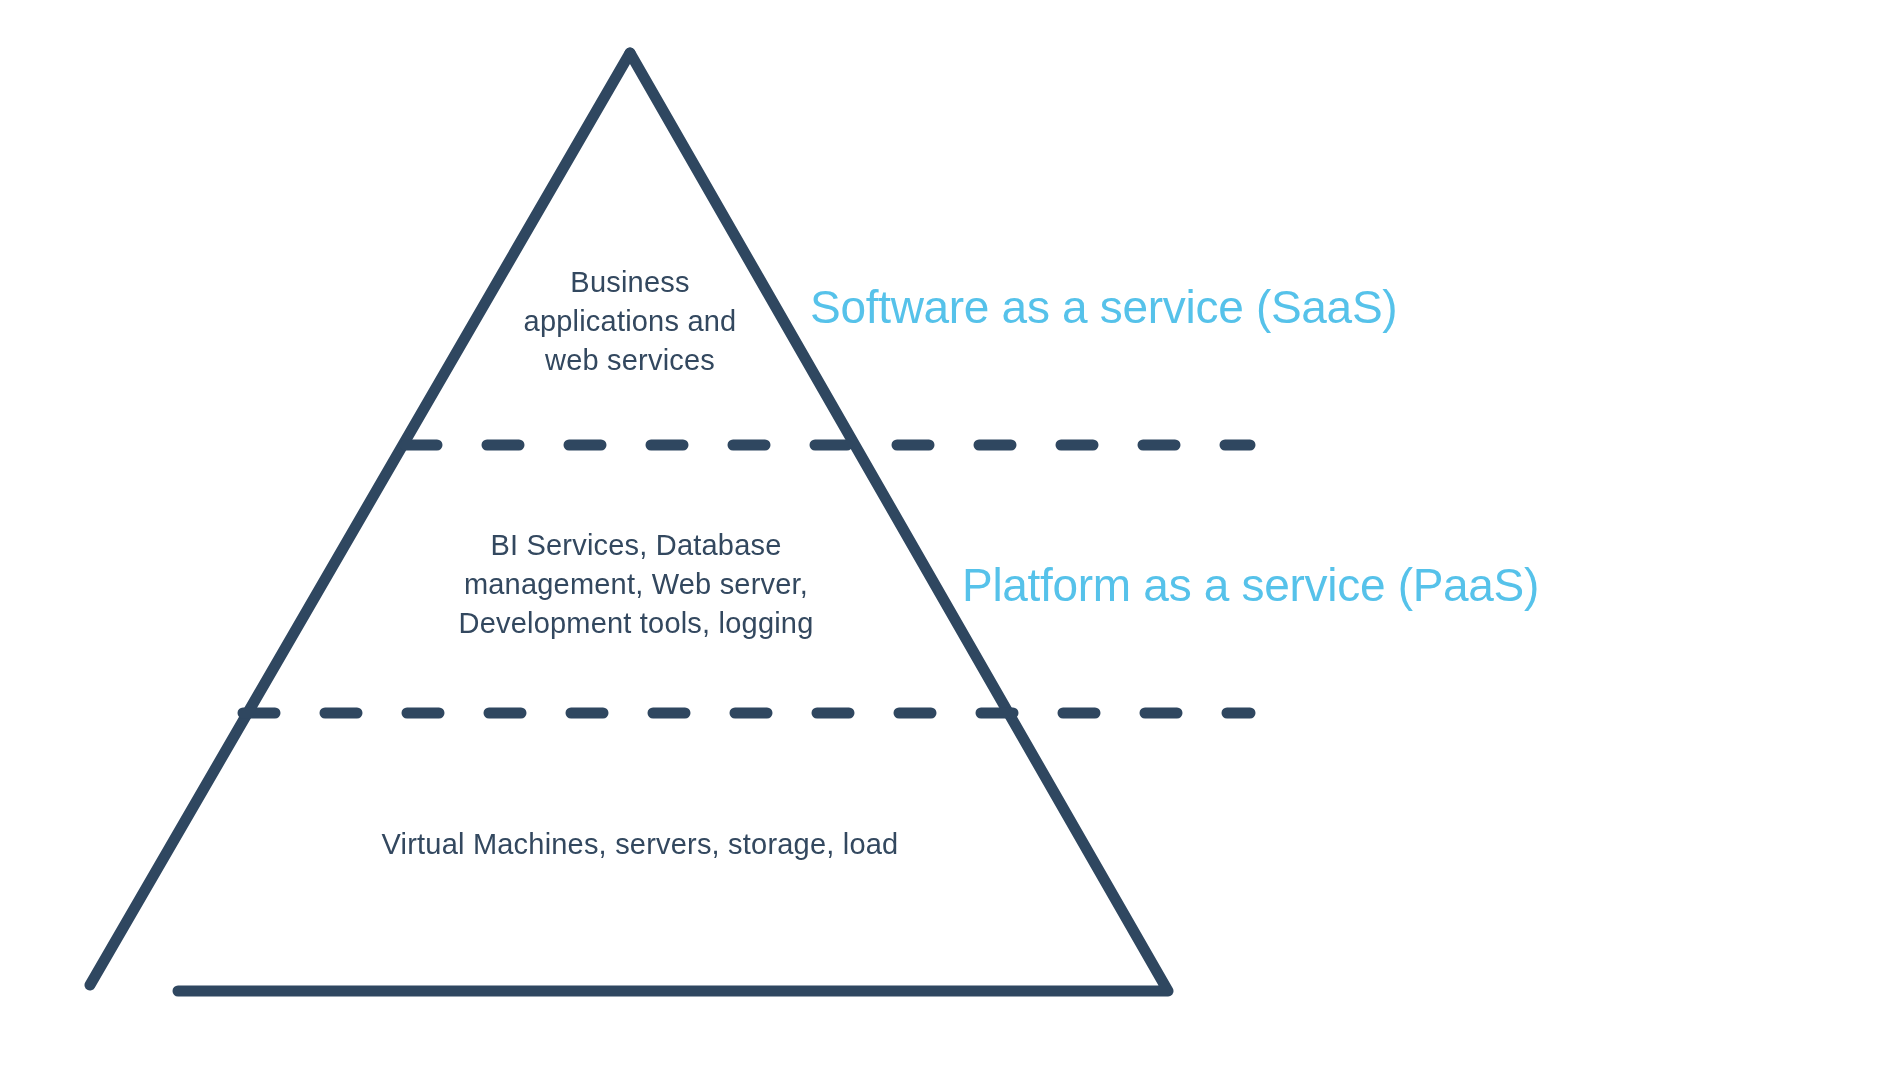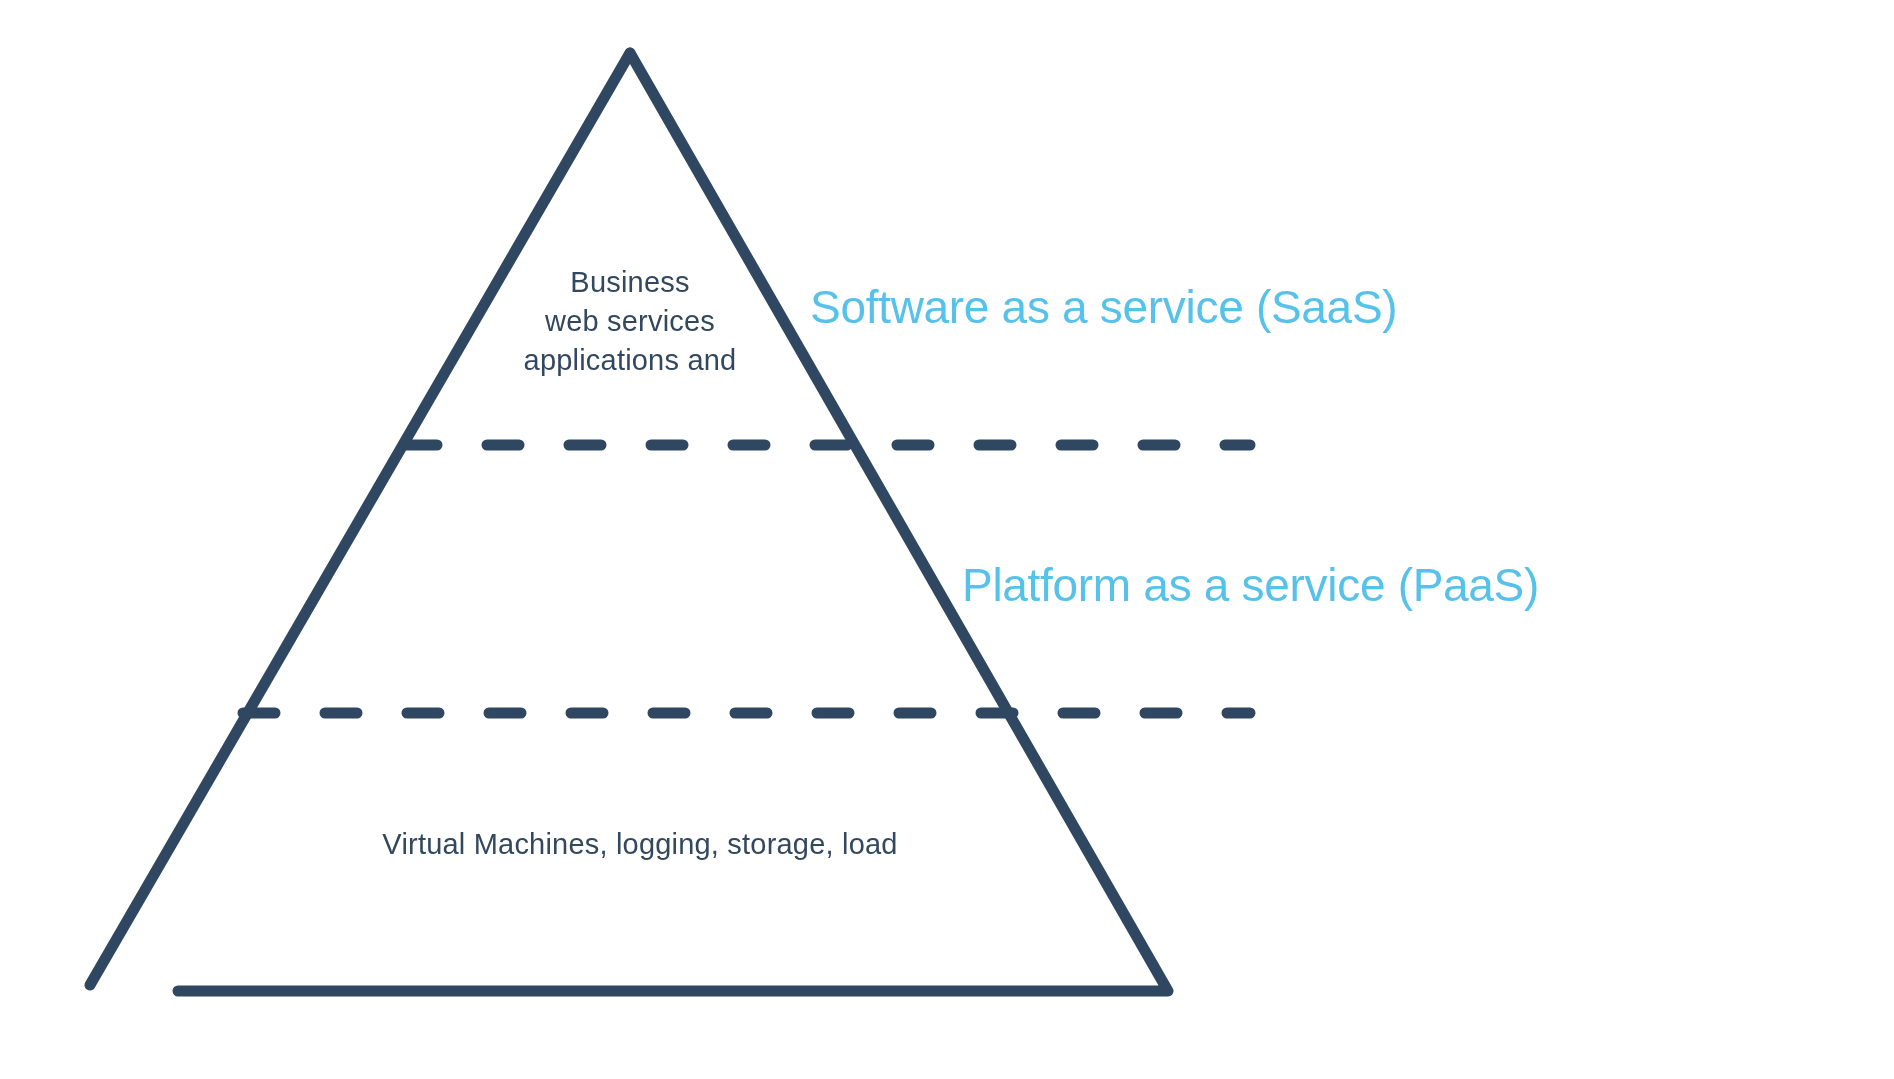--- a/index.html
+++ b/index.html
@@ -71,25 +71,30 @@
 
     <path class="outline-stroke" d="M 630 53 L 1168 991 L 178 991"></path>
 
     <line class="divider-stroke" x1="405" y1="445" x2="1250" y2="445"></line>
 
     <line class="divider-stroke" x1="243" y1="713" x2="1250" y2="713"></line>
   </svg>
 
   <div class="inner-text saas">
     <div>Business</div>
+    <div>applications and</div>
     <div>web services</div>
-    <div>applications and</div>
   </div>
 
+  <div class="inner-text paas">
+    <div>BI Services, Database</div>
+    <div>management, Web server,</div>
+    <div>Development tools, logging</div>
+  </div>
 
   <div class="inner-text iaas">
-    <div>Virtual Machines, logging, storage, load</div>
+    <div>Virtual Machines, servers, storage, load</div>
   </div>
 
   <div class="layer-label saas">Software as a service (SaaS)</div>
   <div class="layer-label paas">Platform as a service (PaaS)</div>
 
 </div>
 
 </body></html>

